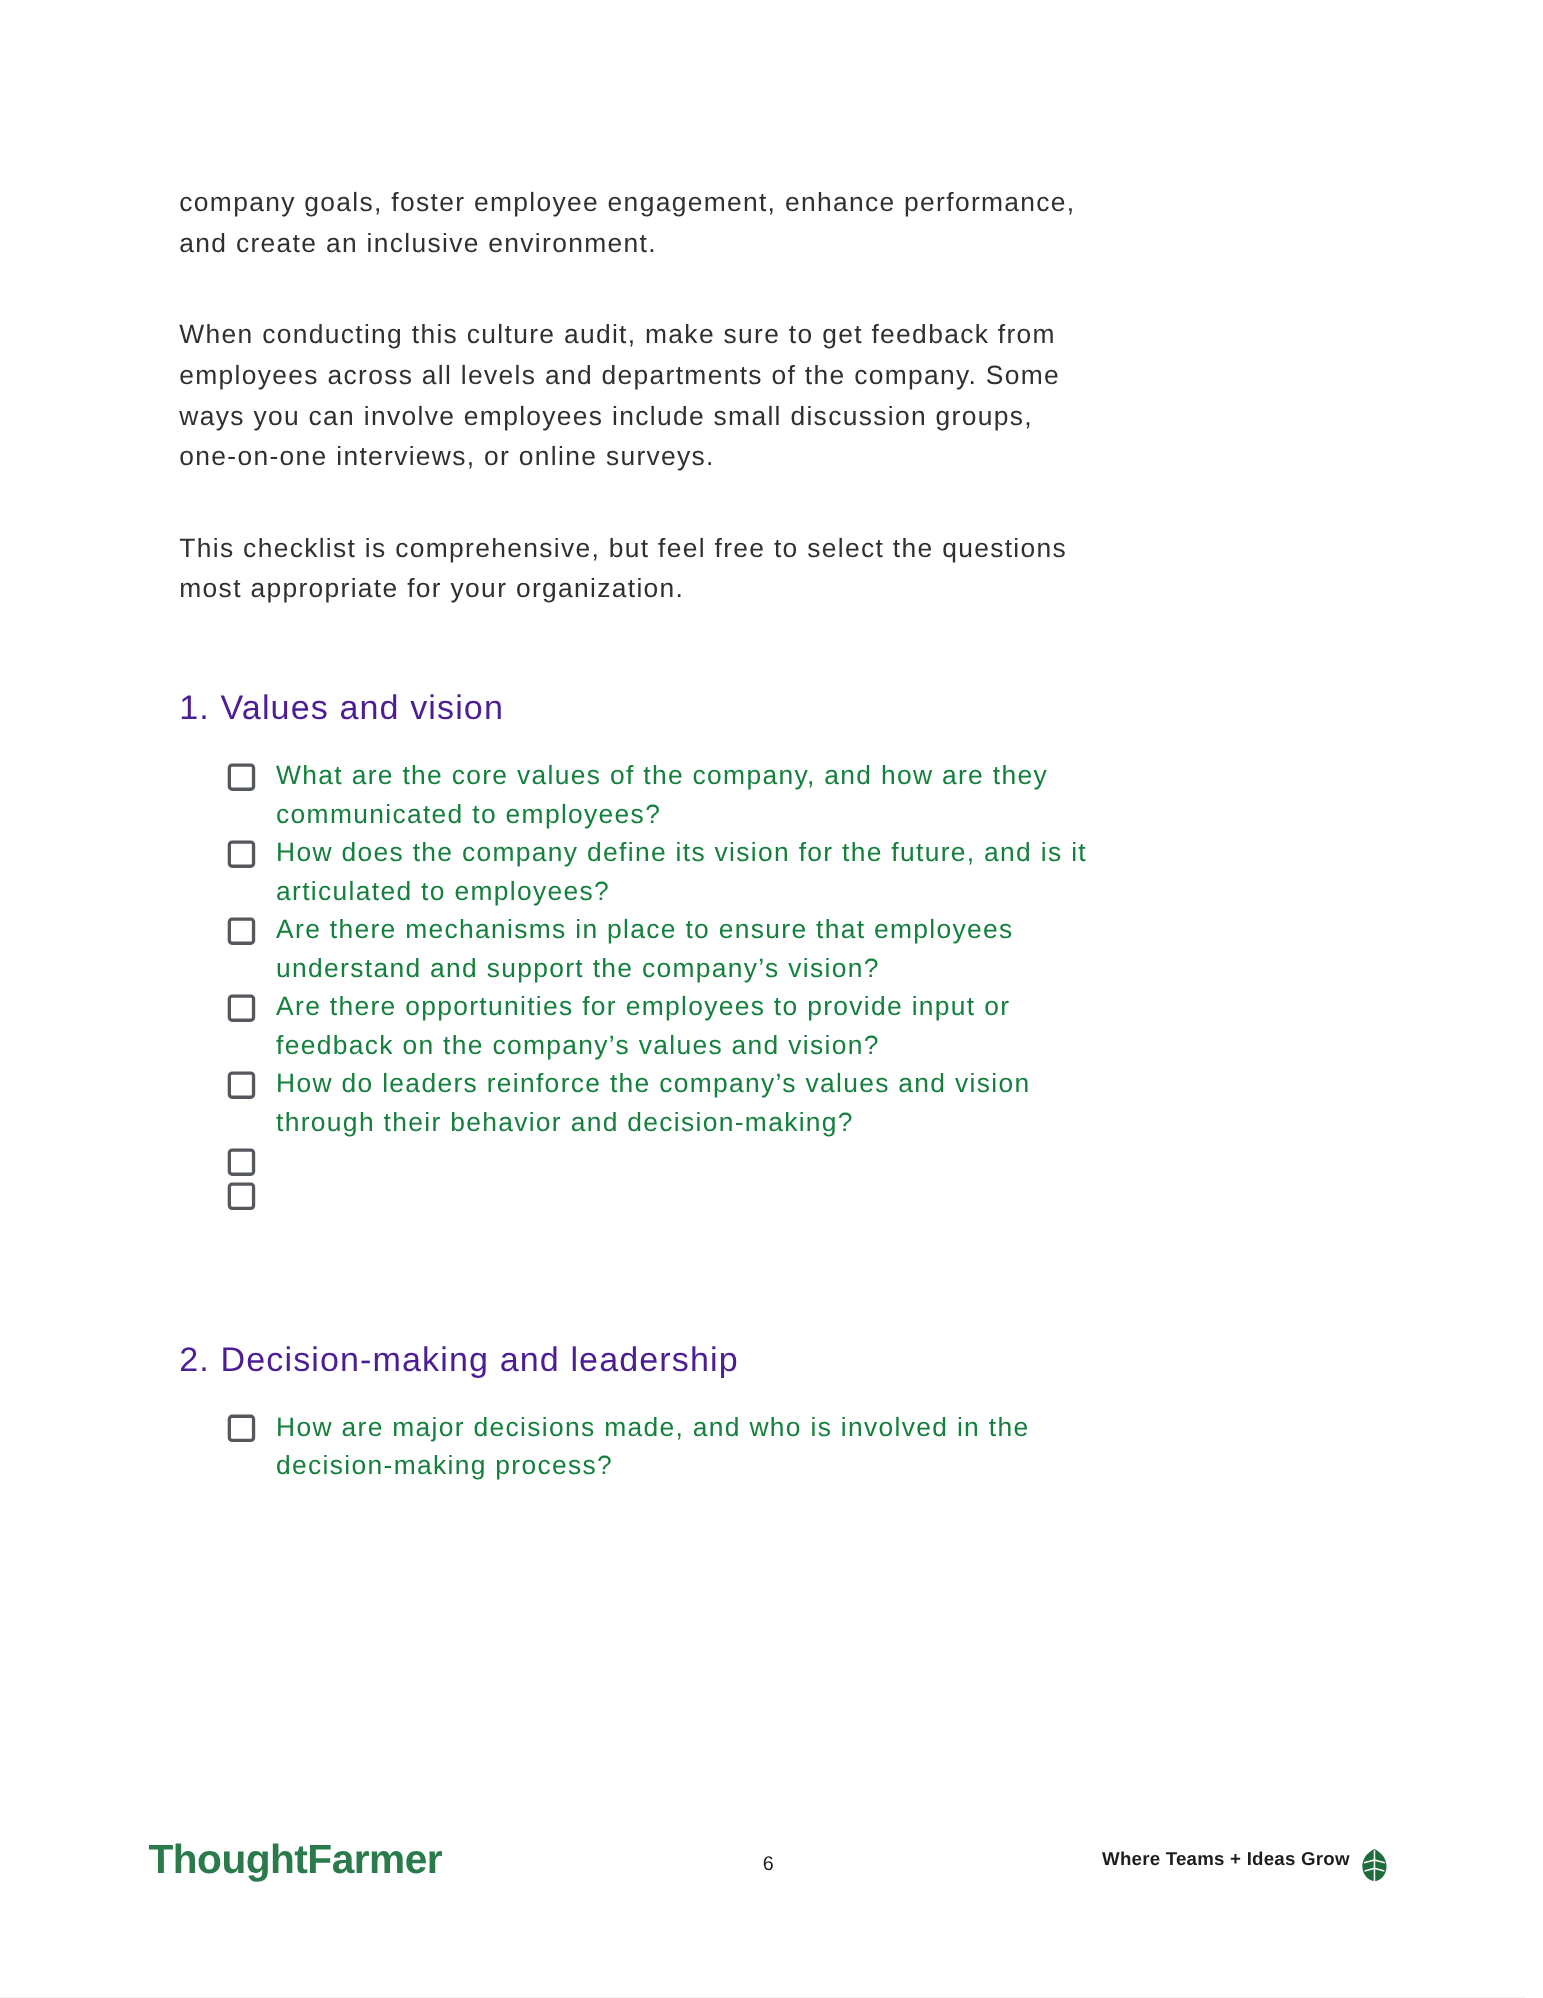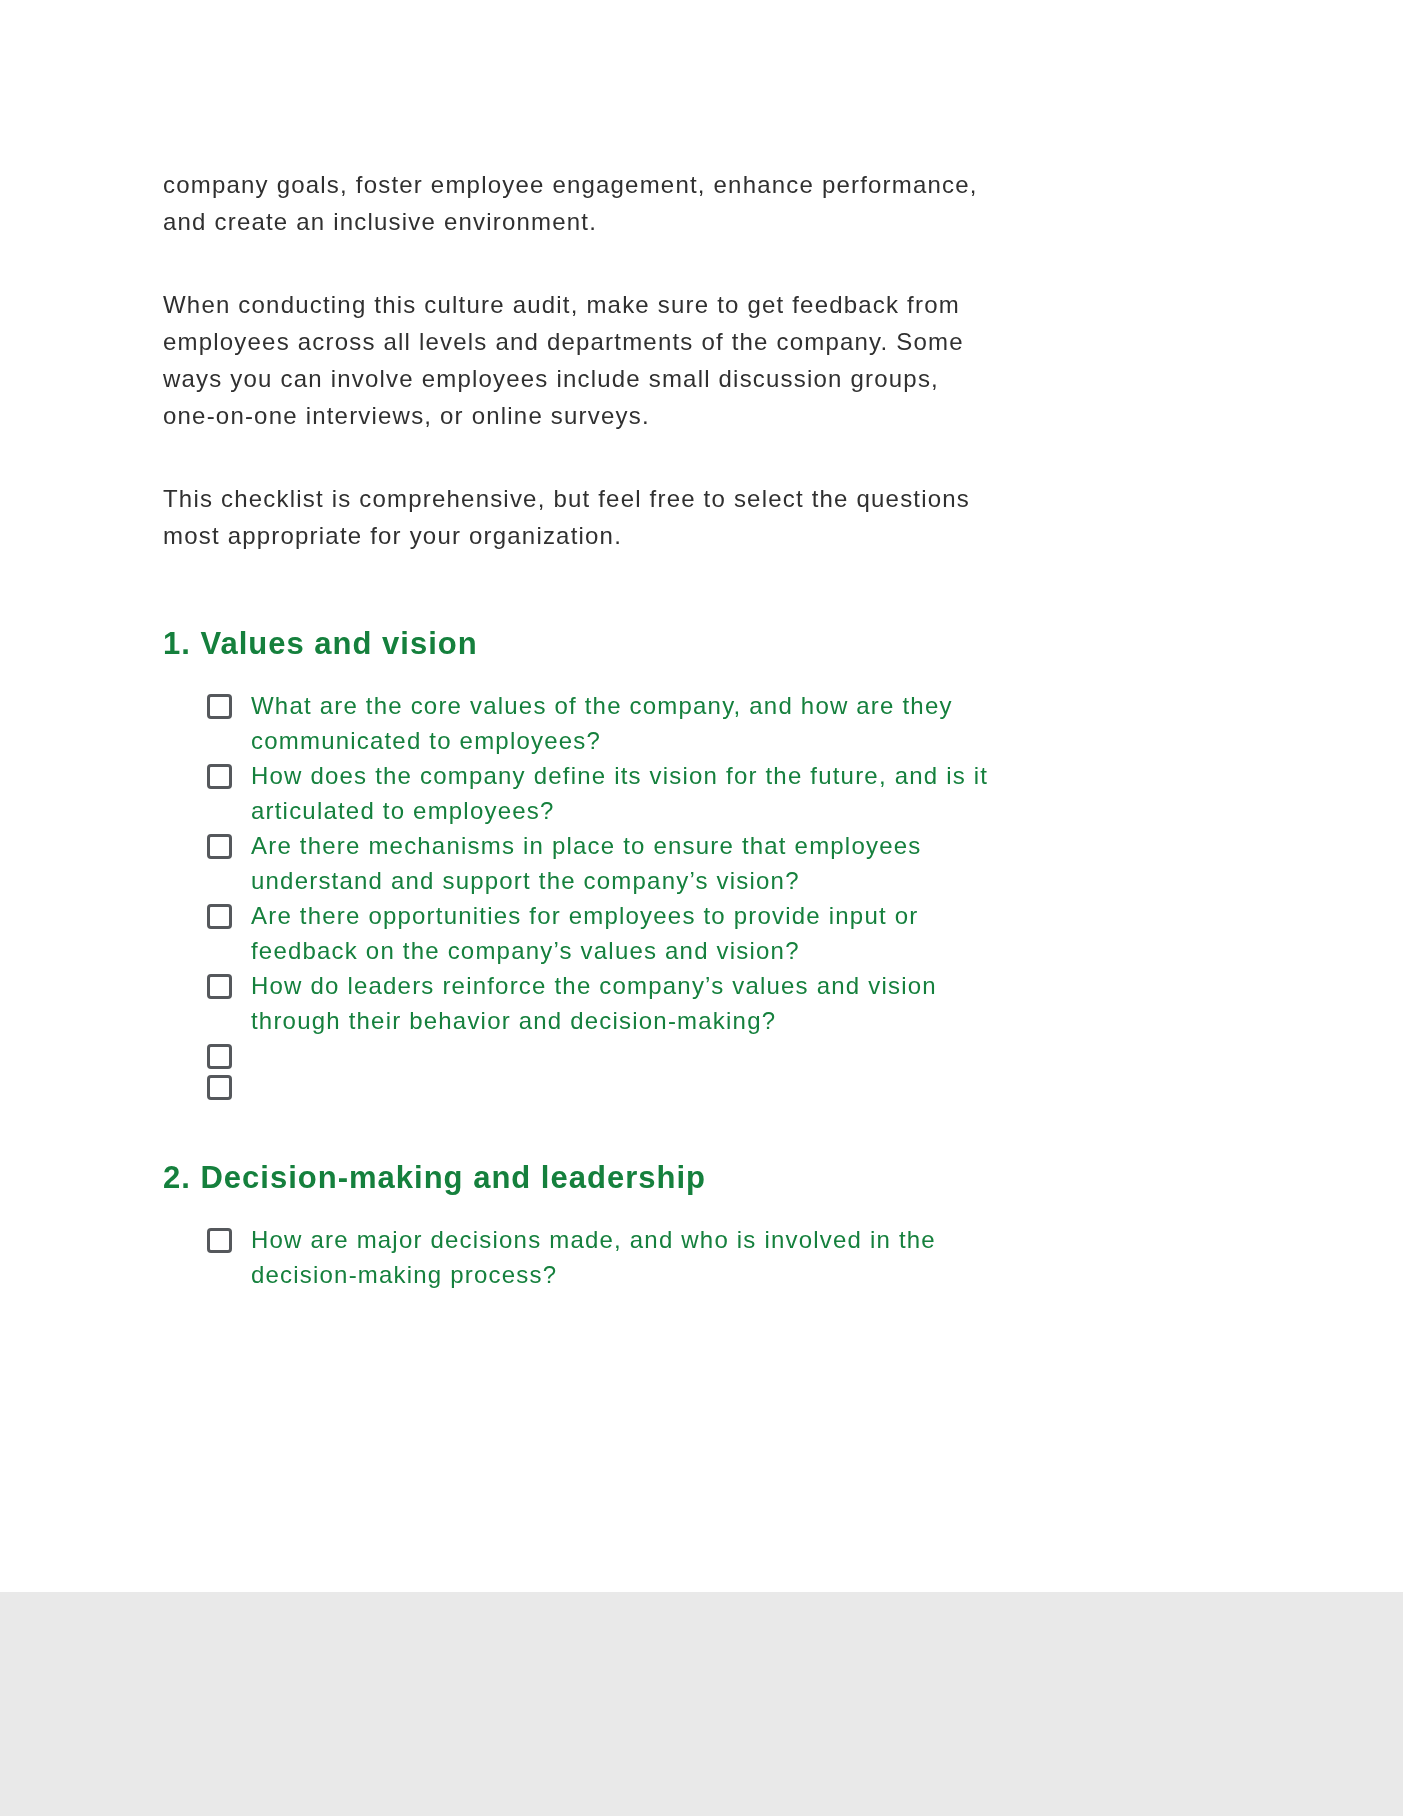--- a/index.html
+++ b/index.html
@@ -1,19 +1,19 @@
 <!DOCTYPE html>
 <html><head>
 <meta charset="utf-8">
 <style>
   html,body { margin:0; padding:0; background:#e9e9e9; }
   .page {
     position: relative;
     width: 1403px;
-    height: 1592px;
+    height: 1816px;
     margin: 0 auto;
     background: #ffffff;
     font-family: "Liberation Sans", sans-serif;
     color: #303030;
     overflow: hidden;
   }
   .content {
     position: absolute;
     left: 163px;
     top: 166px;
@@ -23,27 +23,27 @@
     margin: 0 0 46px 0;
     font-size: 24px;
     line-height: 37px;
     letter-spacing: 1.2px;
     white-space: pre-line;
     color: #303030;
   }
   .section-heading {
     margin: 72px 0 0 0;
     font-size: 31px;
-    font-weight: 700;
+    font-weight: 400;
     line-height: 36px;
     letter-spacing: 1px;
-    color: #15803d;
+    color: #4c1d95;
   }
   .section-heading.second {
-    margin-top: 60px;
+    margin-top: 118px;
   }
   ul.checklist {
     list-style: none;
     margin: 26px 0 0 0;
     padding: 0 0 0 44px;
   }
   li.check-item {
     display: flex;
     align-items: flex-start;
     margin: 0;

